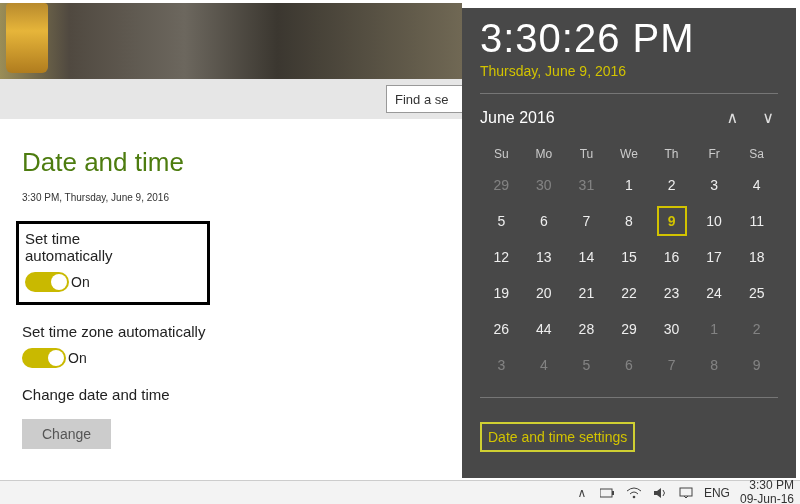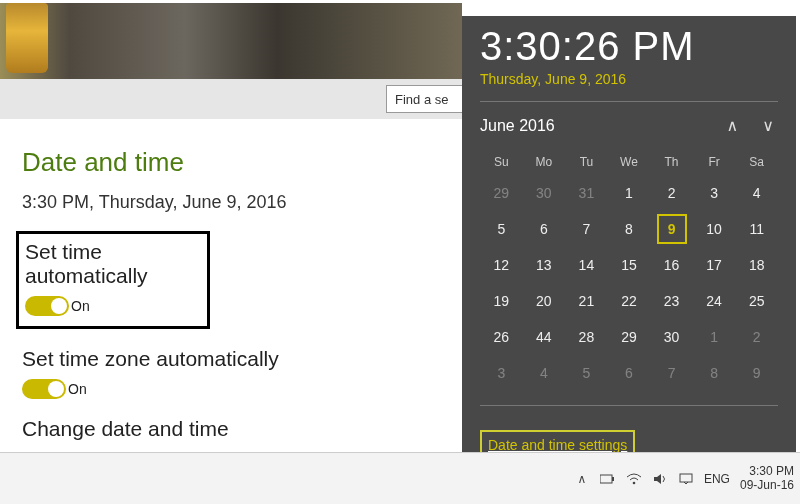--- a/index.html
+++ b/index.html
@@ -8,56 +8,56 @@
 
   
   .settings { position: absolute; left: 0; top: 0; width: 462px; height: 504px; background: #fff; }
   .topband { height: 76px; background: linear-gradient(90deg, #9a8d57, #504940 15%, #6c675e 40%, #3b3730 60%, #706854); }
   .topband .glass { width: 42px; height: 70px; background: linear-gradient(#b88a2d,#e6b53a 40%,#b07c1e); border-radius: 4px 4px 6px 6px; margin: 3px 0 0 6px; }
   .searchrow { height: 40px; background: #e6e6e6; display: flex; justify-content: flex-end; align-items: center; padding-right: 0; }
   .searchbox { height: 28px; width: 76px; border: 1px solid #999; background: #fff; font-size: 13px; color: #333; padding: 0 8px; display: flex; align-items: center; border-right: none; overflow: hidden; white-space: nowrap; }
 
   .content { padding: 28px 22px 0 22px; }
   h1 { font-weight: 300; font-size: 26px; color: #4d7c0f; margin-bottom: 14px; }
-  .nowline { font-size: 18px; color: #333; margin-bottom: 18px; }
+  .nowline { font-size: 10px; color: #333; margin-bottom: 18px; }
 
   .group { margin-bottom: 18px; }
-  .group .lbl { font-size: 21px; color: #222; margin-bottom: 8px; }
+  .group .lbl { font-size: 15px; color: #222; margin-bottom: 8px; }
   .toggle-row { display: flex; align-items: center; gap: 2px; }
   .toggle { position: relative; width: 44px; height: 20px; background: #c9b900; border-radius: 20px; cursor: pointer; }
   .toggle::after { content: ""; position: absolute; right: 2px; top: 2px; width: 16px; height: 16px; background: #fff; border-radius: 50%; }
   .toggle-state { font-size: 14px; color: #222; }
 
   .hl-box { border: 3px solid #000; padding: 6px 36px 10px 6px; width: 194px; margin-left: -6px; }
 
   .change-btn { margin-top: 8px; padding: 7px 20px; background: #ccc; color: #555; border: none; font-size: 14px; cursor: default; }
 
   
-  .flyout { position: absolute; right: 4px; top: 16px; width: 334px; height: 470px; background: rgba(56,56,56,0.92); color: #fff; padding: 8px 18px 0 18px; }
+  .flyout { position: absolute; right: 4px; top: 8px; width: 334px; height: 470px; background: rgba(56,56,56,0.92); color: #fff; padding: 8px 18px 0 18px; }
   .bigtime { font-size: 40px; font-weight: 300; letter-spacing: 1px; }
   .bigdate { color: #d2c300; font-size: 14px; margin-top: 2px; }
   .divider { border: none; border-top: 1px solid rgba(255,255,255,0.25); margin: 14px 0 10px 0; }
 
   .monthrow { display: flex; align-items: center; justify-content: space-between; margin-bottom: 10px; }
   .monthlabel { font-size: 16px; }
   .navarrows { display: flex; gap: 16px; font-size: 16px; color: #ddd; }
   .navarrows span { cursor: pointer; padding: 4px; }
 
   table.cal { width: 100%; border-collapse: collapse; table-layout: fixed; }
   table.cal th { font-weight: 400; font-size: 12px; color: #ccc; padding: 6px 0; }
   table.cal td { text-align: center; font-size: 14px; padding: 0; height: 36px; color: #eee; cursor: pointer; }
   table.cal td.dim { color: rgba(255,255,255,0.32); }
   table.cal td .cell { display: inline-flex; width: 30px; height: 30px; align-items: center; justify-content: center; }
   table.cal td.today .cell { border: 2px solid #d2c300; color: #d2c300; font-weight: 600; }
 
-  .settings-link-wrap { margin-top: 14px; display: inline-block; border: 2px solid #cfcf32; padding: 4px 6px; text-decoration: underline; }
+  .settings-link-wrap { margin-top: 14px; display: inline-block; border: 2px solid #cfcf32; padding: 4px 6px; }
   .settings-link { color: #d2c300; font-size: 14px; cursor: pointer; }
 
   
-  .taskbar { position: absolute; left: 0; right: 0; bottom: 0; height: 52px; background: #f3f3f3; border-top: 1px solid #ccc; display: flex; justify-content: space-between; align-items: center; padding: 0 6px 0 10px; font-size: 12px; color: #333; }
+  .taskbar { position: absolute; left: 0; right: 0; bottom: 0; height: 24px; background: #f3f3f3; border-top: 1px solid #ccc; display: flex; justify-content: space-between; align-items: center; padding: 0 6px 0 10px; font-size: 12px; color: #333; }
   .tray { display: flex; align-items: center; gap: 10px; }
   .tray .ico { width: 16px; height: 16px; display: inline-flex; align-items: center; justify-content: center; color: #444; }
   .tray .lang { font-size: 12px; }
   .clock-right { text-align: right; line-height: 1.1; font-size: 12px; }
   .chevron-up::before { content: "\2227"; font-size: 12px; }
 </style>
 </head>
 <body>
 <div class="root">
 

